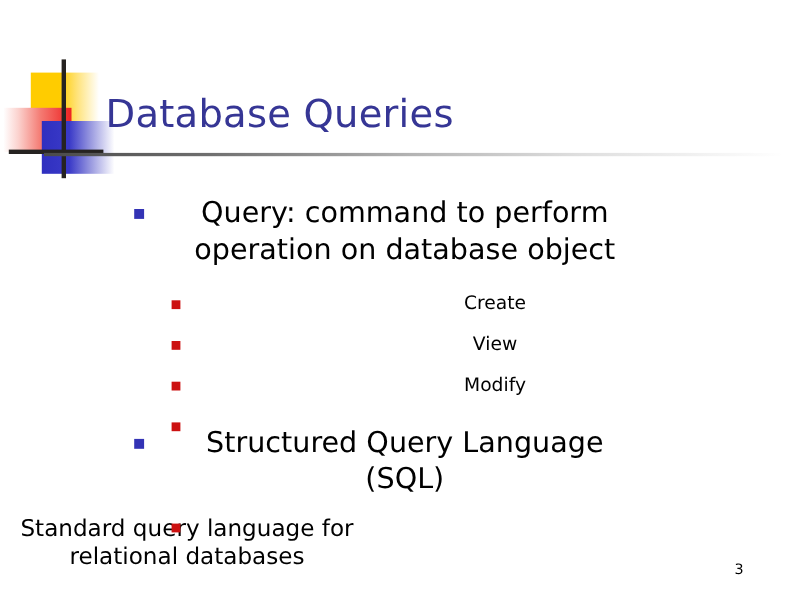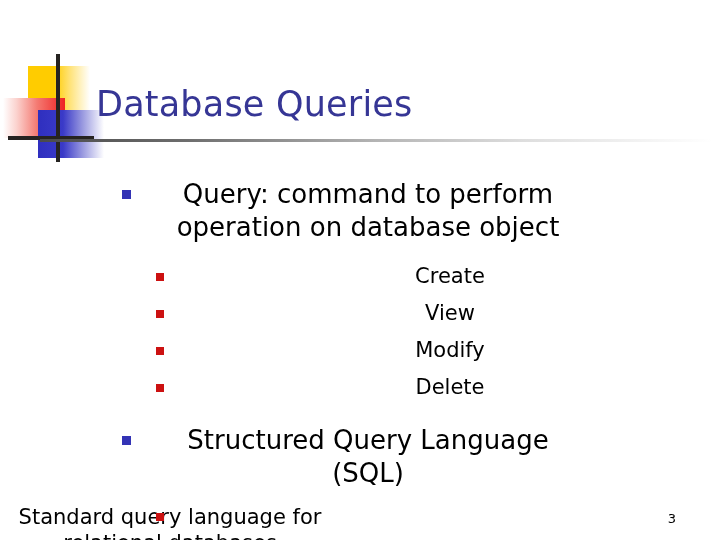--- a/index.html
+++ b/index.html
@@ -121,21 +121,21 @@
     background: #3333B5;
   }
   .lvl1 .txt {
     display: block;
     max-width: 440px;
   }
 
   .lvl2 {
     position: relative;
     padding-left: 180px;
-    font-size: 21px;
+    font-size: 17px;
     line-height: 37px;
     color: #000000;
   }
   .lvl2 .bullet {
     position: absolute;
     left: 156px;
     top: 15px;
     width: 8px;
     height: 8px;
     background: #CC1111;
@@ -207,21 +207,20 @@
       <span class="txt">View</span>
     </div>
 
     <div class="lvl2">
       <span class="bullet"></span>
       <span class="txt">Modify</span>
     </div>
 
     <div class="lvl2">
       <span class="bullet"></span>
-      <span class="txt">Delete</span>
     </div>
 
     <div class="gap-b"></div>
 
     <div class="lvl1">
       <span class="bullet"></span>
       <span class="txt">Structured Query Language (SQL)</span>
     </div>
 
     <div class="gap-a"></div>

